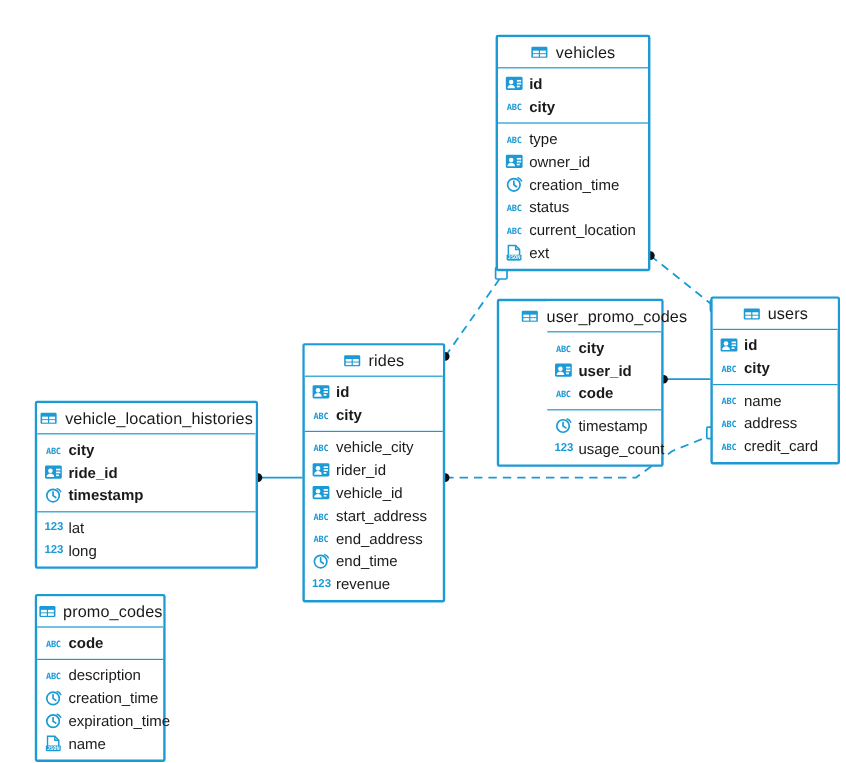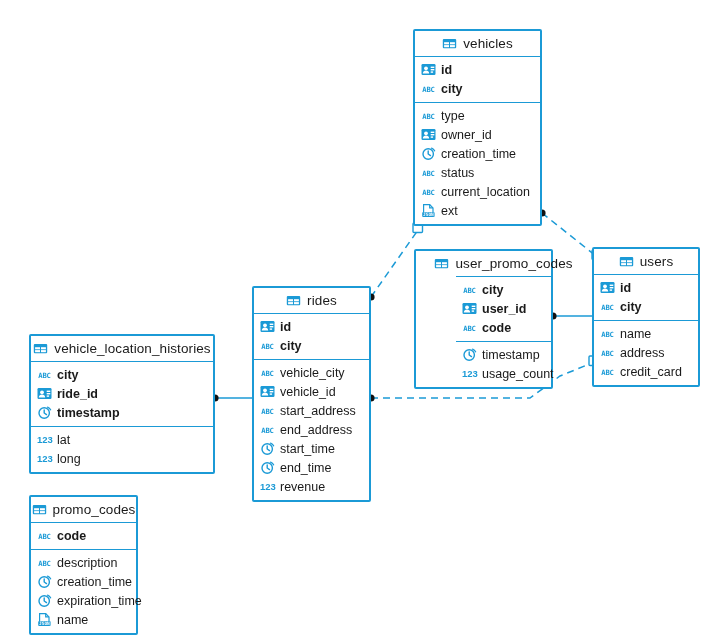--- a/index.html
+++ b/index.html
@@ -378,43 +378,46 @@
             <span class="ficon">
               <svg width="15" height="15" viewBox="0 0 15 15">
                 <rect x="0.5" y="2" width="14" height="11" rx="1.2" fill="#1b9ad6"></rect>
                 <circle cx="5" cy="6.3" r="1.9" fill="#ffffff"></circle>
                 <path d="M1.8 11.6c0-1.9 1.5-3 3.2-3s3.2 1.1 3.2 3z" fill="#ffffff"></path>
                 <rect x="9.7" y="4.6" width="3.6" height="1.4" fill="#ffffff"></rect>
                 <rect x="9.7" y="7" width="3.6" height="1.4" fill="#ffffff"></rect>
                 <rect x="9.7" y="9.4" width="2.4" height="1.4" fill="#ffffff"></rect>
               </svg>
             </span>
+            <span class="field-label">rider_id</span>
+          </div>
+          <div class="field">
+            <span class="ficon">
+              <svg width="15" height="15" viewBox="0 0 15 15">
+                <rect x="0.5" y="2" width="14" height="11" rx="1.2" fill="#1b9ad6"></rect>
+                <circle cx="5" cy="6.3" r="1.9" fill="#ffffff"></circle>
+                <path d="M1.8 11.6c0-1.9 1.5-3 3.2-3s3.2 1.1 3.2 3z" fill="#ffffff"></path>
+                <rect x="9.7" y="4.6" width="3.6" height="1.4" fill="#ffffff"></rect>
+                <rect x="9.7" y="7" width="3.6" height="1.4" fill="#ffffff"></rect>
+                <rect x="9.7" y="9.4" width="2.4" height="1.4" fill="#ffffff"></rect>
+              </svg>
+            </span>
             <span class="field-label">vehicle_id</span>
           </div>
           <div class="field">
             <span class="ficon">
               <span class="abc-glyph">ABC</span>
             </span>
             <span class="field-label">start_address</span>
           </div>
           <div class="field">
             <span class="ficon">
               <span class="abc-glyph">ABC</span>
             </span>
             <span class="field-label">end_address</span>
-          </div>
-          <div class="field">
-            <span class="ficon">
-              <svg width="15" height="15" viewBox="0 0 15 15">
-                <circle cx="7.2" cy="8" r="5.2" fill="none" stroke="#1b9ad6" stroke-width="1.4"></circle>
-                <path d="M7.2 4.9V8l2.3 1.6" fill="none" stroke="#1b9ad6" stroke-width="1.4" stroke-linecap="round"></path>
-                <path d="M10.6 2.2c1.4.5 2.4 1.4 3 2.6" fill="none" stroke="#1b9ad6" stroke-width="1.3" stroke-linecap="round"></path>
-              </svg>
-            </span>
-            <span class="field-label">start_time</span>
           </div>
           <div class="field">
             <span class="ficon">
               <svg width="15" height="15" viewBox="0 0 15 15">
                 <circle cx="7.2" cy="8" r="5.2" fill="none" stroke="#1b9ad6" stroke-width="1.4"></circle>
                 <path d="M7.2 4.9V8l2.3 1.6" fill="none" stroke="#1b9ad6" stroke-width="1.4" stroke-linecap="round"></path>
                 <path d="M10.6 2.2c1.4.5 2.4 1.4 3 2.6" fill="none" stroke="#1b9ad6" stroke-width="1.3" stroke-linecap="round"></path>
               </svg>
             </span>
             <span class="field-label">end_time</span>

